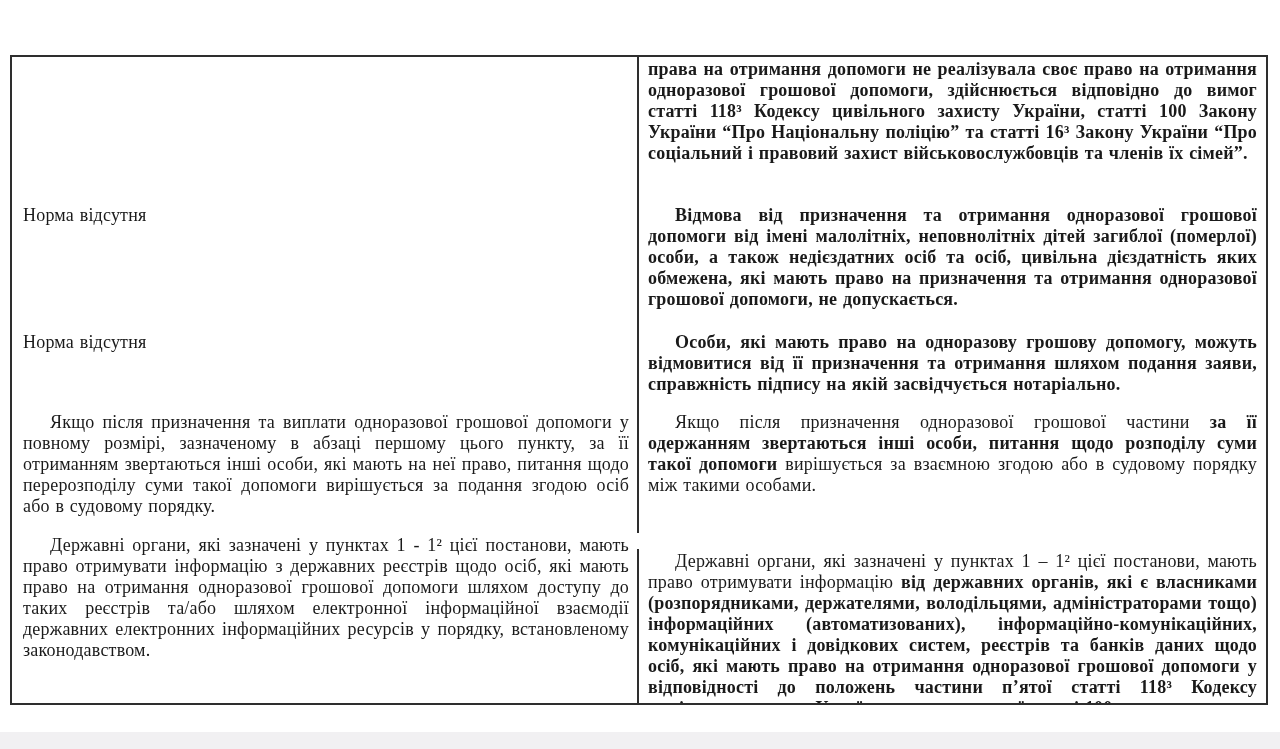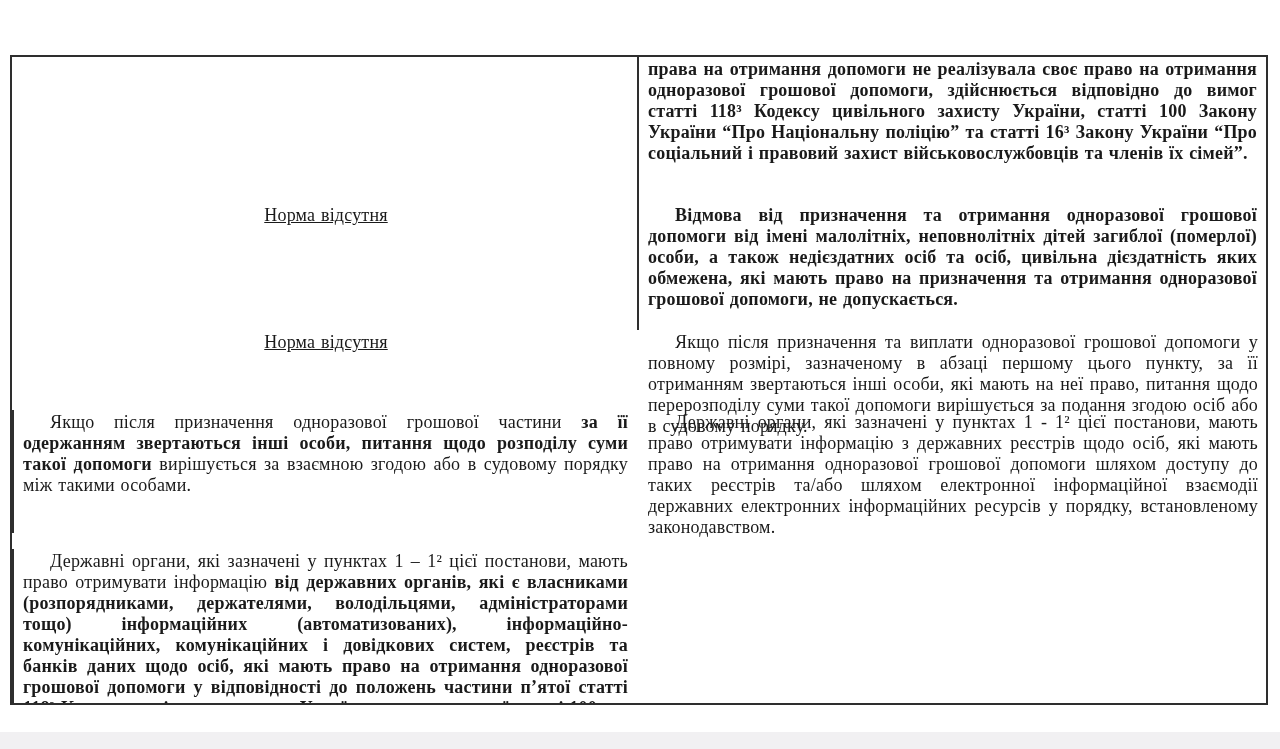--- a/index.html
+++ b/index.html
@@ -40,21 +40,21 @@
   .para {
     margin: 0;
     font-size: 18px;
     line-height: 21px;
     text-align: justify;
     letter-spacing: 0.2px;
     word-spacing: 1px;
     color: #1a1a1a;
   }
   .para.ind { text-indent: 27px; }
-  .para.plain { text-align: center; text-decoration: underline; }
+  .para.plain { text-align: left; }
   .b { font-weight: 700; }
   .scan-strip {
     position: absolute;
     left: 0;
     bottom: 0;
     width: 1280px;
     height: 17px;
     background: #f1f0f2;
   }
 </style>
@@ -73,20 +73,23 @@
     <div class="cell left">
       <p class="para plain"><span>Норма відсутня</span></p>
     </div>
     <div class="cell right">
       <p class="para ind"><span class="b">Відмова від призначення та отримання одноразової грошової допомоги від імені малолітніх, неповнолітніх дітей загиблої (померлої) особи, а також недієздатних осіб та осіб, цивільна дієздатність яких обмежена, які мають право на призначення та отримання одноразової грошової допомоги, не допускається.</span></p>
     </div>
 
     <div class="cell left">
       <p class="para plain"><span>Норма відсутня</span></p>
     </div>
+    <div class="cell right">
+      <p class="para ind"><span class="b">Особи, які мають право на одноразову грошову допомогу, можуть відмовитися від її призначення та отримання шляхом подання заяви, справжність підпису на якій засвідчується нотаріально.</span></p>
+    </div>
 
     <div class="cell left">
       <p class="para ind"><span>Якщо після призначення та виплати одноразової грошової допомоги у повному розмірі, зазначеному в абзаці першому цього пункту, за її отриманням звертаються інші особи, які мають на неї право, питання щодо перерозподілу суми такої допомоги вирішується за подання згодою осіб або в судовому порядку.</span></p>
     </div>
     <div class="cell right">
       <p class="para ind"><span>Якщо після призначення одноразової грошової частини </span><span class="b">за її одержанням звертаються інші особи, питання щодо розподілу суми такої допомоги </span><span>вирішується за взаємною згодою або в судовому порядку між такими особами.</span></p>
     </div>
 
     <div class="cell left">
       <p class="para ind"><span>Державні органи, які зазначені у пунктах 1 - 1² цієї постанови, мають право отримувати інформацію з державних реєстрів щодо осіб, які мають право на отримання одноразової грошової допомоги шляхом доступу до таких реєстрів та/або шляхом електронної інформаційної взаємодії державних електронних інформаційних ресурсів у порядку, встановленому законодавством.</span></p>

